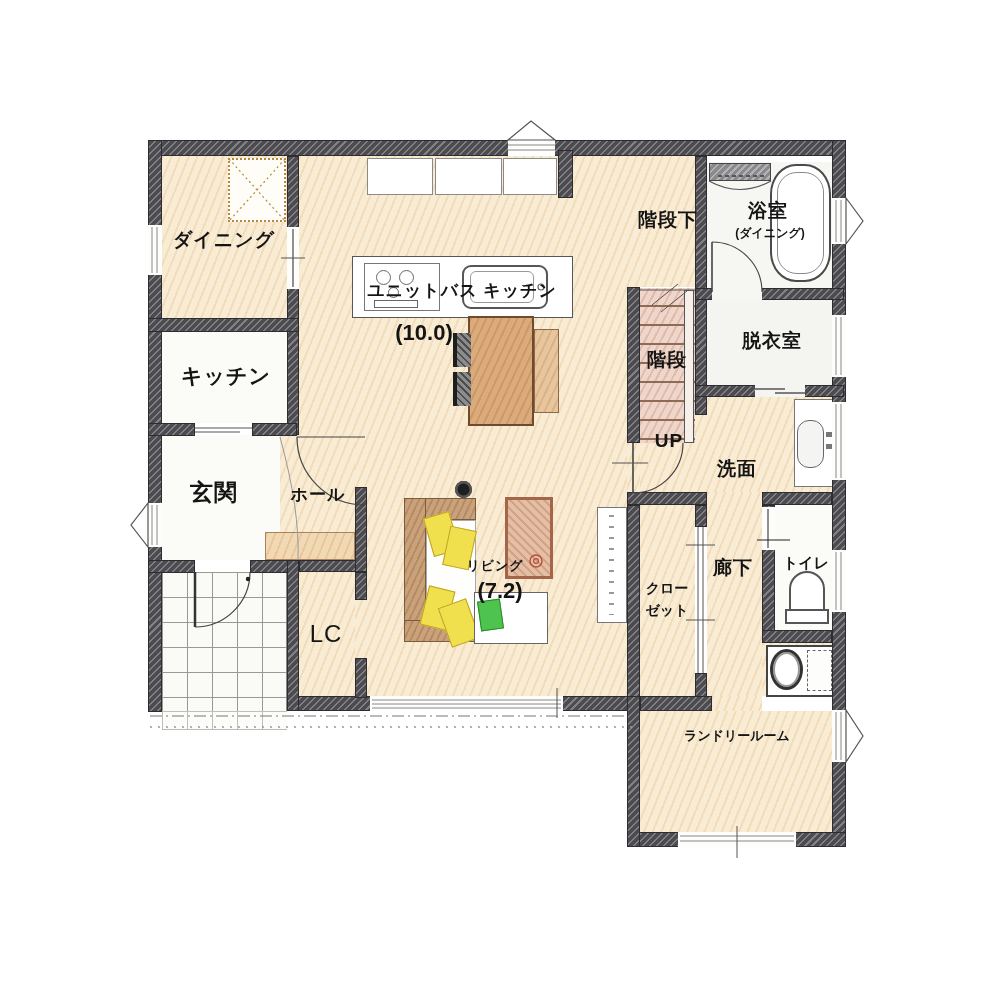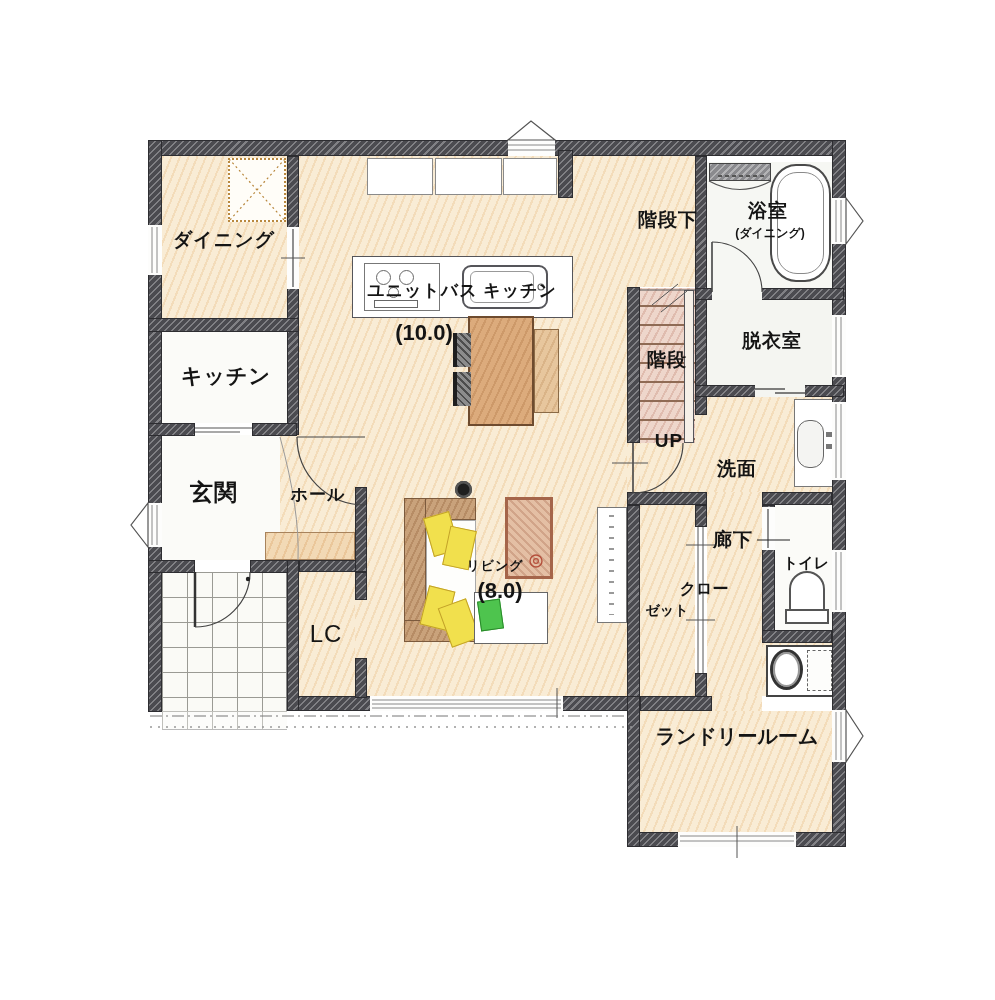--- a/index.html
+++ b/index.html
@@ -235,26 +235,26 @@
   </svg>
 
   <div class="lbl" style="left:224px;top:240px;font-size:19px;">ダイニング</div>
   <div class="lbl" style="left:226px;top:376px;font-size:21px;">キッチン</div>
   <div class="lbl" style="left:214px;top:492px;font-size:23px;">玄関</div>
   <div class="lbl" style="left:318px;top:494px;font-size:17px;">ホール</div>
   <div class="lbl" style="left:326px;top:634px;font-size:24px;font-weight:500;">LC</div>
   <div class="lbl" style="left:462px;top:290px;font-size:17px;">ユニットバス キッチン</div>
   <div class="lbl num" style="left:424px;top:333px;font-size:22px;">(10.0)</div>
   <div class="lbl" style="left:495px;top:566px;font-size:13px;">リビング</div>
-  <div class="lbl num" style="left:500px;top:591px;font-size:22px;">(8.0)</div>
+  <div class="lbl num" style="left:500px;top:591px;font-size:22px;">(7.2)</div>
   <div class="lbl" style="left:668px;top:220px;font-size:19px;">階段下</div>
   <div class="lbl" style="left:667px;top:360px;font-size:19px;">階段</div>
   <div class="lbl" style="left:669px;top:441px;font-size:19px;font-weight:700;">UP</div>
   <div class="lbl" style="left:768px;top:211px;font-size:19px;">浴室</div>
   <div class="lbl" style="left:770px;top:233px;font-size:12px;letter-spacing:0;">(ダイニング)</div>
   <div class="lbl" style="left:772px;top:341px;font-size:19px;">脱衣室</div>
   <div class="lbl" style="left:737px;top:445px;font-size:19px;margin-top:24px;">洗面</div>
-  <div class="lbl" style="left:733px;top:540px;font-size:19px;">廊下</div>
+  <div class="lbl" style="left:733px;top:568px;font-size:19px;">廊下</div>
   <div class="lbl" style="left:806px;top:563px;font-size:15px;letter-spacing:0;">トイレ</div>
-  <div class="lbl" style="left:704px;top:589px;font-size:16px;letter-spacing:0;">クロー</div>
+  <div class="lbl" style="left:667px;top:589px;font-size:14px;letter-spacing:0;">クロー</div>
   <div class="lbl" style="left:667px;top:611px;font-size:14px;letter-spacing:0;">ゼット</div>
-  <div class="lbl" style="left:737px;top:736px;font-size:20px;letter-spacing:0;">ランドリールーム</div>
+  <div class="lbl" style="left:737px;top:736px;font-size:13px;letter-spacing:0;">ランドリールーム</div>
 </div>
 
 </body></html>

